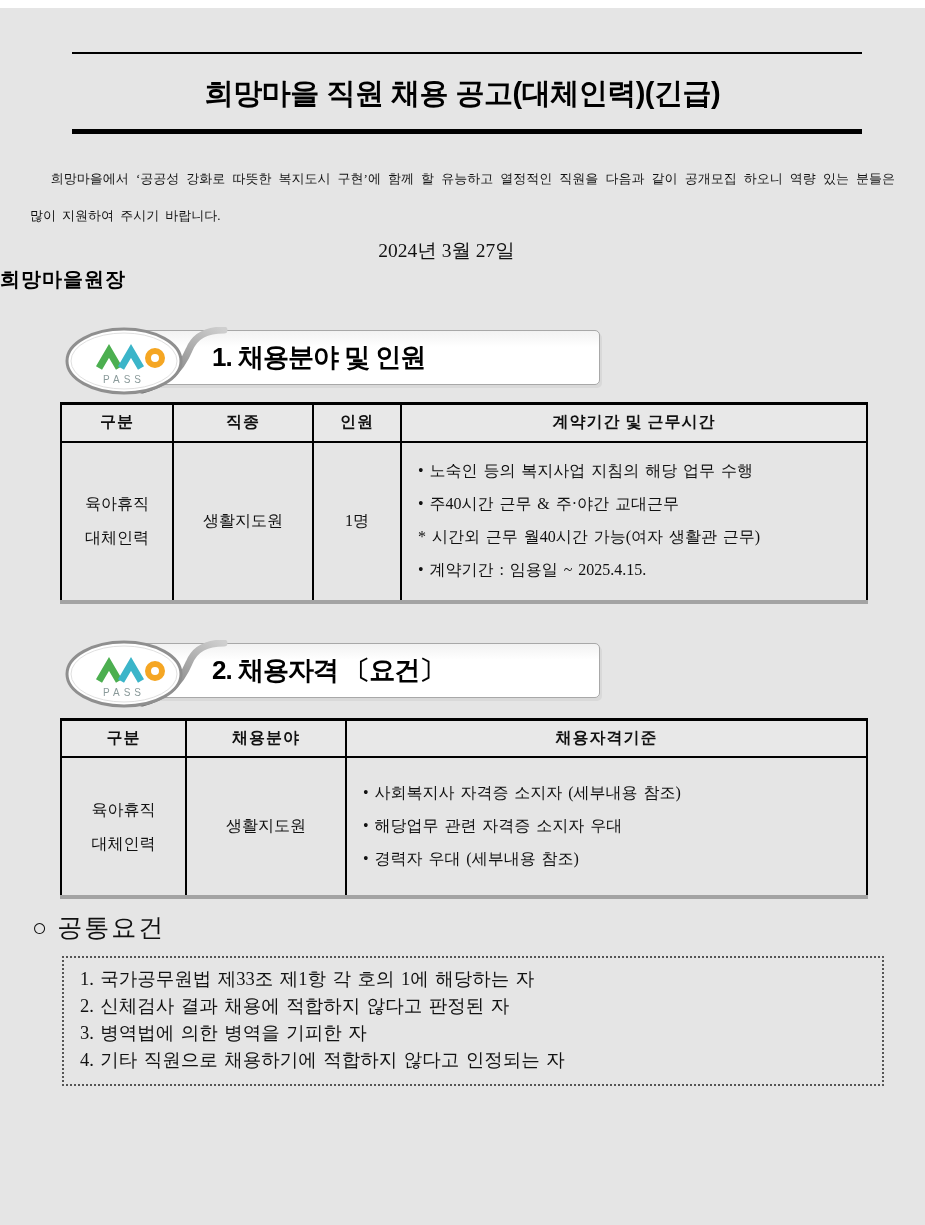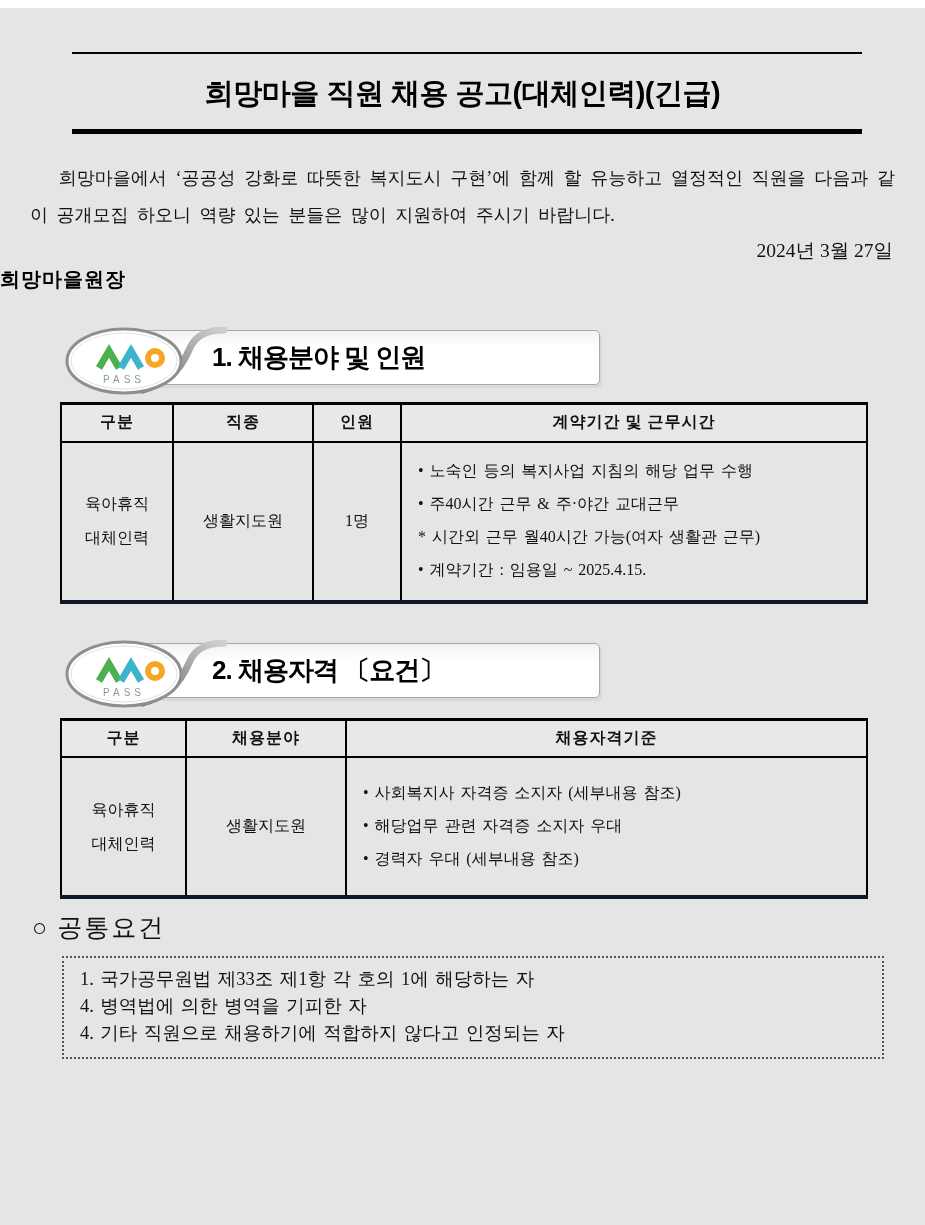--- a/index.html
+++ b/index.html
@@ -18,28 +18,28 @@
   .doc-title {
     margin-top:20px;
     text-align:center;
     font-family:"Liberation Sans", sans-serif;
     font-size:29px; font-weight:bold;
     letter-spacing:-0.5px;
     color:#000;
   }
   .intro {
     margin:26px 30px 0 30px;
-    font-size:18px;
+    font-size:13px;
     line-height:37px;
     text-align:justify;
     text-indent:1.6em;
     word-spacing:0.22em;
     color:#111;
   }
-  .date-line { margin:3px 32px 0 0; text-align:right; font-size:19.5px; color:#111; }
+  .date-line { margin:3px 32px 0 0; text-align:center; font-size:19.5px; color:#111; }
   .author-line { margin:2px 30px 0 0; text-align:left; font-size:20px; font-weight:bold; letter-spacing:1px; color:#000; }
 
   
   .sec-header { position:relative; width:580px; height:68px; margin-left:62px; }
   .sec-header.first  { margin-top:34px; }
   .sec-header.second { margin-top:36px; }
   .sec-band {
     position:absolute; left:38px; top:3px;
     width:500px; height:55px;
     background:linear-gradient(#f2f2f2, #ffffff 30%);
@@ -73,21 +73,21 @@
     border-top:3px solid #000;
     font-weight:bold;
     height:38px;
     letter-spacing:1px;
   }
   .doc-table td {
     border:2px solid #000;
     text-align:center;
     vertical-align:middle;
   }
-  .doc-table tr.body-row td { border-bottom:4px solid #0f172a; }
+  .doc-table tr.body-row td { border-bottom:4px solid #a3a3a3; }
   .doc-table td.duties-cell {
     text-align:left;
     padding:10px 10px 10px 16px;
     line-height:2.05;
     word-spacing:0.12em;
   }
   .t1 .body-row { height:160px; }
   .t2 .body-row { height:140px; }
   .cat-cell div { line-height:34px; }
 
@@ -223,17 +223,18 @@
         <div>• 경력자 우대 (세부내용 참조)</div>
       </td>
     </tr>
   </tbody>
     </table>
 
   <div class="common-heading">○ 공통요건</div>
 
   <div class="dotted-box">
     <div>1. 국가공무원법 제33조 제1항 각 호의 1에 해당하는 자</div>
-    <div>4. 병역법에 의한 병역을 기피한 자</div>
+    <div>2. 신체검사 결과 채용에 적합하지 않다고 판정된 자</div>
+    <div>3. 병역법에 의한 병역을 기피한 자</div>
     <div>4. 기타 직원으로 채용하기에 적합하지 않다고 인정되는 자</div>
   </div>
 
 </div>
 
 </body></html>

